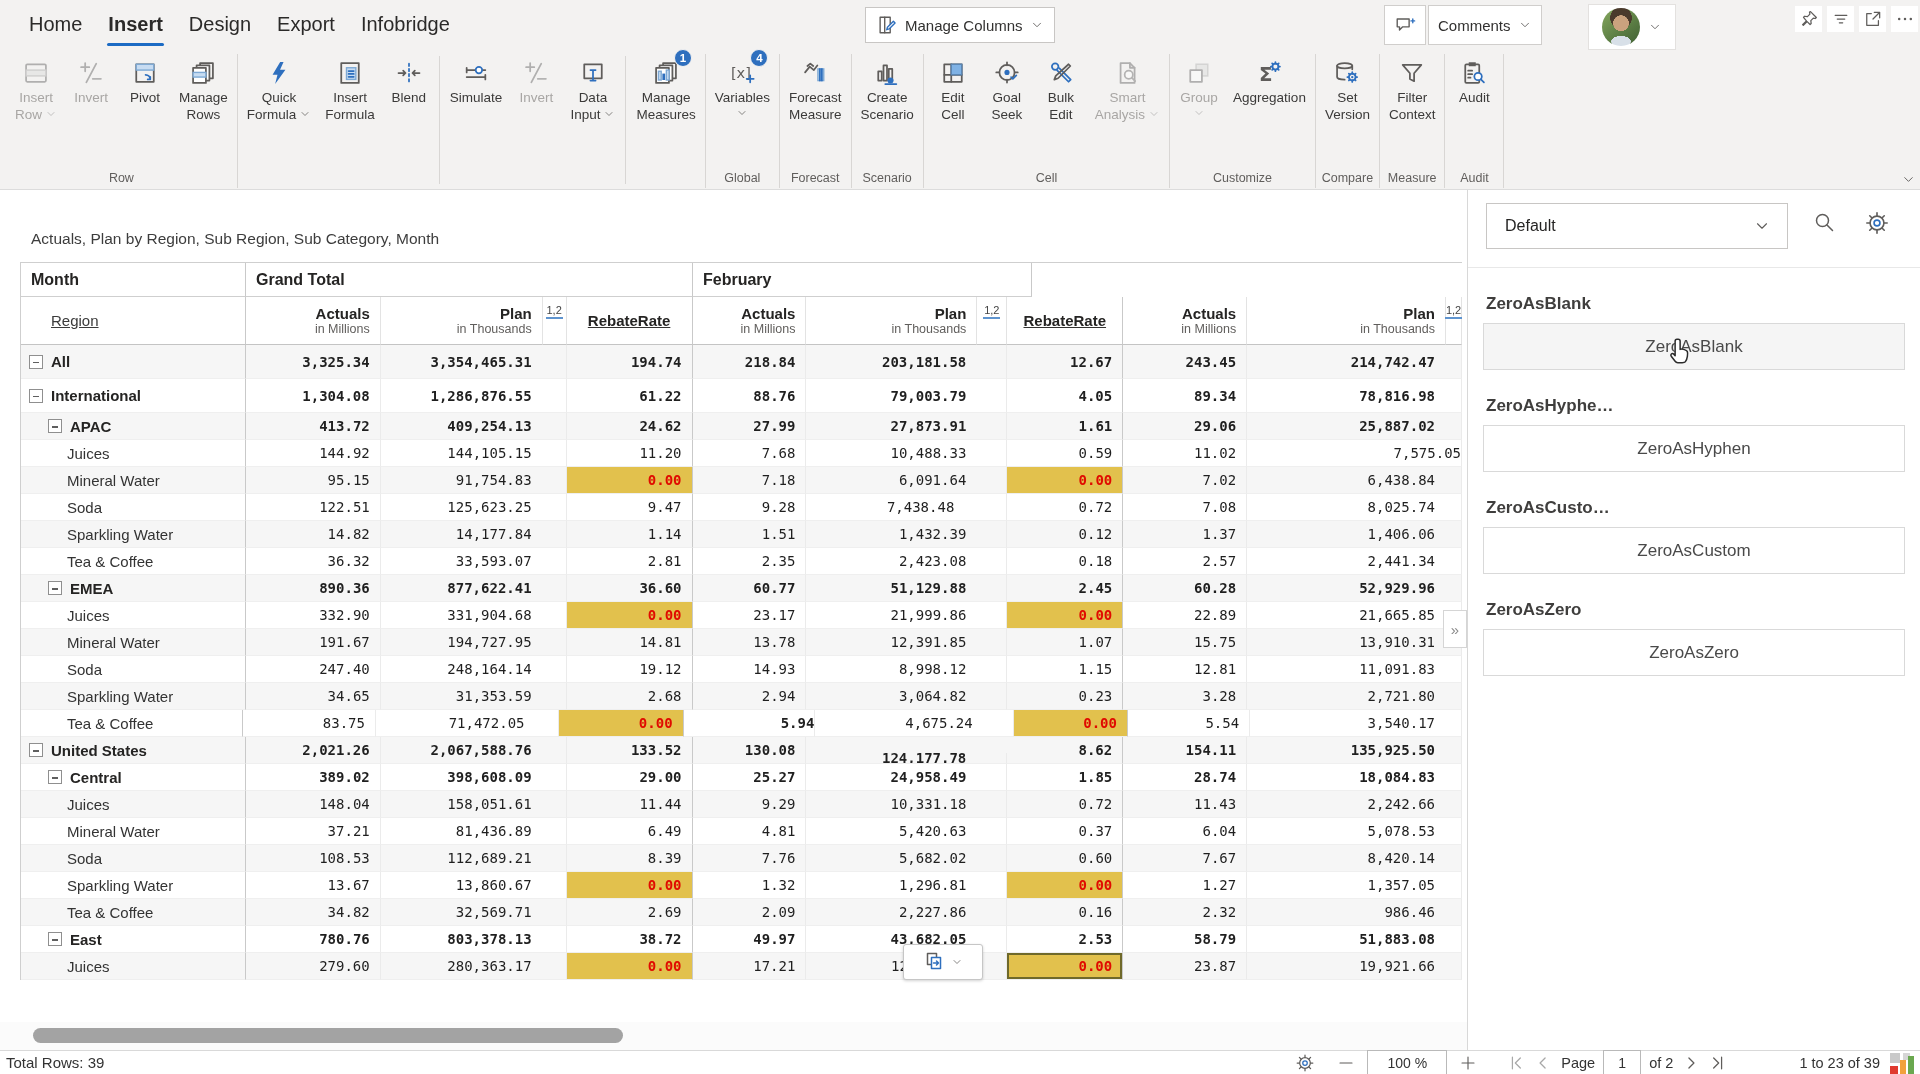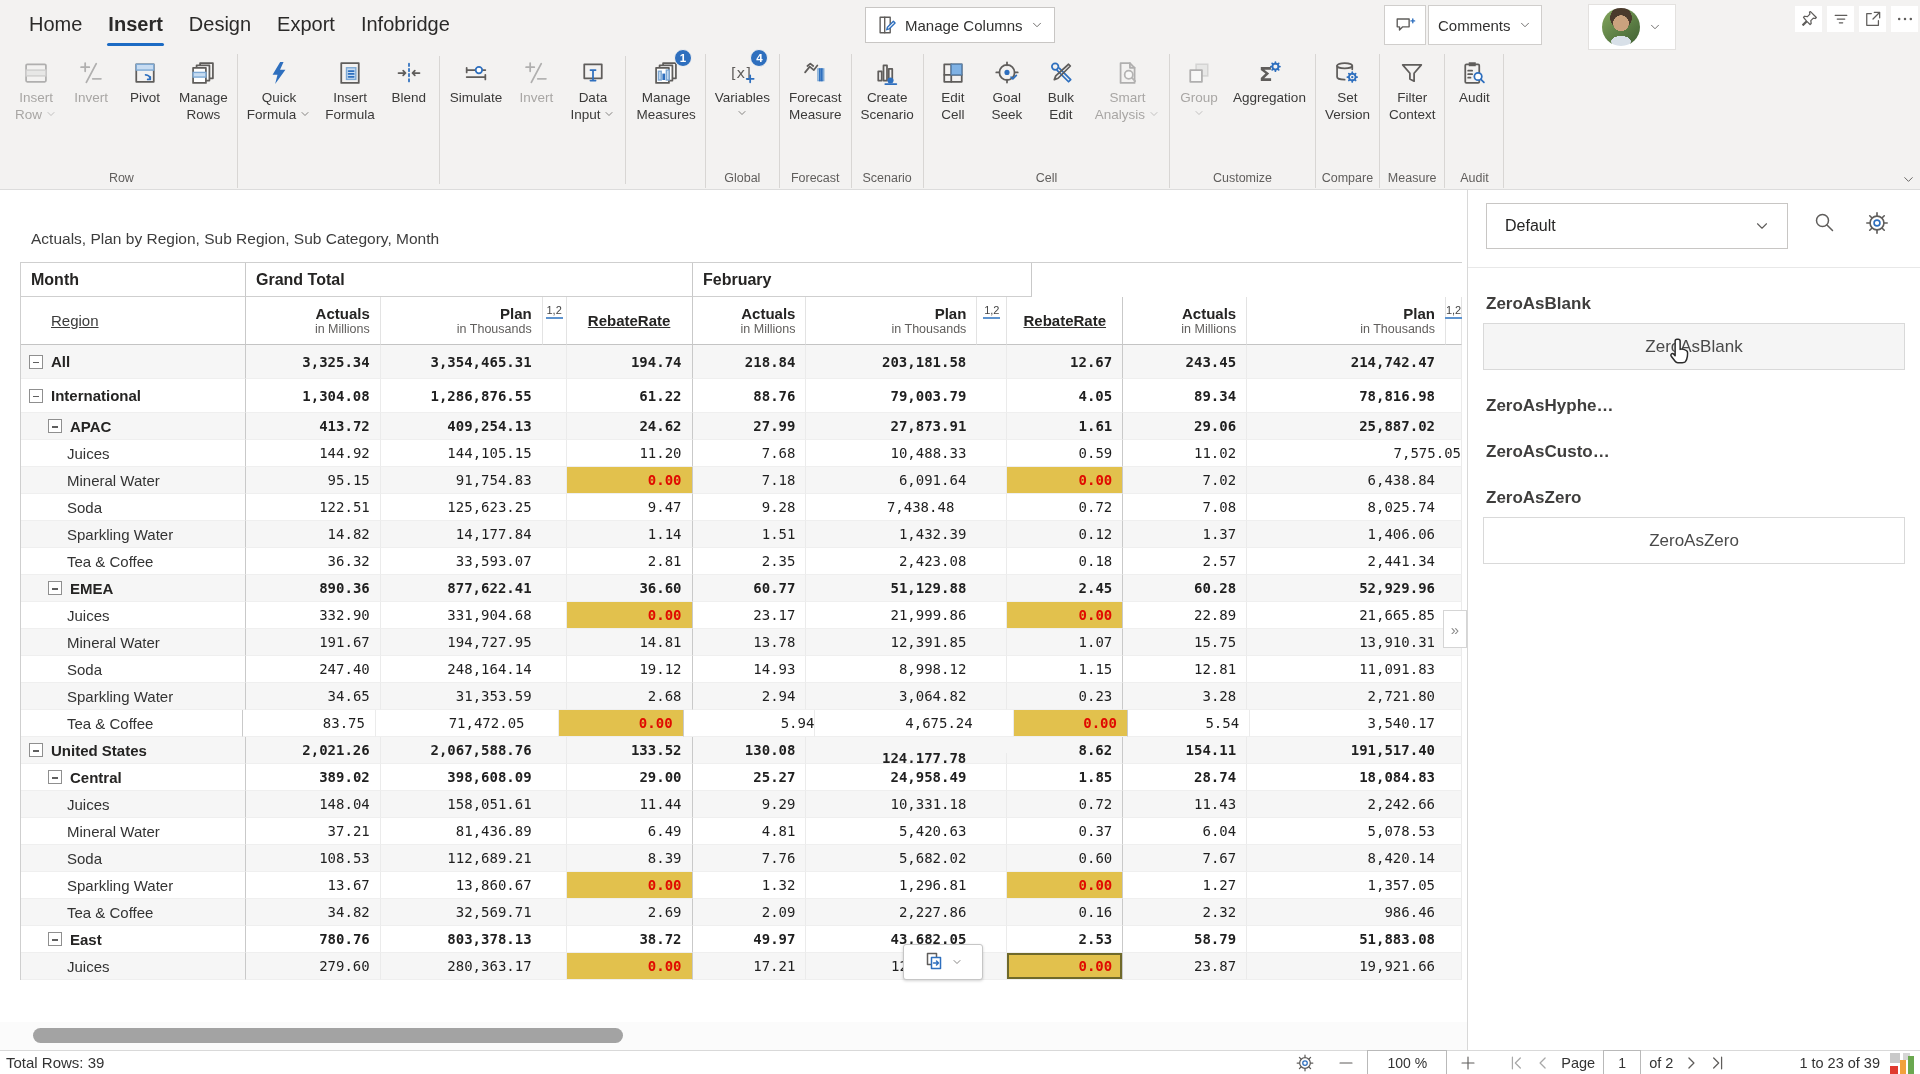--- a/index.html
+++ b/index.html
@@ -905,39 +905,39 @@
       <div class="tc" style="width: 124px; padding-right: 10px;">3.28</div>
       <div class="tc" style="width: 215px; padding-right: 26px;">2,721.80</div>
     </div>
     <div class="trow">
       <div class="tc labelcell b" style="width: 225px; padding-left: 46px;">
         <span>Tea &amp; Coffee</span>
       </div>
       <div class="tc" style="width: 135px; padding-right: 10px;">83.75</div>
       <div class="tc" style="width: 186px; padding-right: 34px;">71,472.05</div>
       <div class="tc b hl" style="width: 126px; padding-right: 10px;">0.00</div>
-      <div class="tc" style="width: 134px; ">5.94</div>
+      <div class="tc" style="width: 134px;  font-weight: bold;">5.94</div>
       <div class="tc" style="width: 201px; padding-right: 40px;">4,675.24</div>
       <div class="tc b hl" style="width: 116px; padding-right: 10px;">0.00</div>
       <div class="tc" style="width: 124px; padding-right: 10px;">5.54</div>
       <div class="tc" style="width: 215px; padding-right: 26px;">3,540.17</div>
     </div>
     <div class="trow grp">
       <div class="tc labelcell b" style="width: 225px; padding-left: 8px;">
         <div class="exp"></div>
         <span>United States</span>
       </div>
       <div class="tc" style="width: 135px; padding-right: 10px;">2,021.26</div>
       <div class="tc" style="width: 186px; padding-right: 34px;">2,067,588.76</div>
       <div class="tc b" style="width: 126px; padding-right: 10px;">133.52</div>
       <div class="tc" style="width: 114px; padding-right: 10px;">130.08</div>
       <div class="tc" style="width: 201px; padding-right: 40px; margin-top: 16px;">124,177.78</div>
       <div class="tc b" style="width: 116px; padding-right: 10px;">8.62</div>
       <div class="tc" style="width: 124px; padding-right: 10px;">154.11</div>
-      <div class="tc" style="width: 215px; padding-right: 26px;">191,517.40</div>
+      <div class="tc" style="width: 215px; padding-right: 26px;">135,925.50</div>
     </div>
     <div class="trow grp">
       <div class="tc labelcell b" style="width: 225px; padding-left: 27px;">
         <div class="exp"></div>
         <span>Central</span>
       </div>
       <div class="tc" style="width: 135px; padding-right: 10px;">389.02</div>
       <div class="tc" style="width: 186px; padding-right: 34px;">398,608.09</div>
       <div class="tc b" style="width: 126px; padding-right: 10px;">29.00</div>
       <div class="tc" style="width: 114px; padding-right: 10px;">25.27</div>
@@ -1076,21 +1076,23 @@
           <path class="g" d="M12 2.6v2.6M12 18.8v2.6M2.6 12h2.6M18.8 12h2.6M5.3 5.3l1.9 1.9M16.8 16.8l1.9 1.9M18.7 5.3l-1.9 1.9M7.2 16.8l-1.9 1.9" stroke-width="1.8"></path>
           <circle class="g" cx="12" cy="12" r="6.4"></circle>
           <circle class="a" cx="12" cy="12" r="2.7" stroke-width="1.8"></circle>
         </svg>
       </span>
   </div>
   <div>
       <div class="psec-label">ZeroAsBlank</div>
       <div class="psec-btn hov">ZeroAsBlank</div>
       <div class="psec-label">ZeroAsHyphe…</div>
+      <div class="psec-btn">ZeroAsHyphen</div>
       <div class="psec-label">ZeroAsCusto…</div>
+      <div class="psec-btn">ZeroAsCustom</div>
       <div class="psec-label">ZeroAsZero</div>
       <div class="psec-btn">ZeroAsZero</div>
     </div>
 </div>
 <span class="ic cursor-hand">
     <svg viewBox="0 0 24 24">
       <path d="M9.8 2.6c.8 0 1.5.7 1.5 1.5v6.6l1.2-.2c.6-.1 3.8.5 4.5 1.8.5 1 .3 2.7.1 4-.2 1.5-.9 3.4-1.7 4.4-.5.6-1.4.6-2.4.6h-3.6c-.8 0-1.6-.4-2.1-1.1l-3.1-4c-.4-.5-.4-1.3.1-1.8s1.4-.4 1.9.1l1.1 1.2V4.1c0-.8.7-1.5 1.5-1.5z" fill="#fff" stroke="#2b2b2b" stroke-width="1.2" stroke-linejoin="round"></path>
     </svg>
   </span>
 

